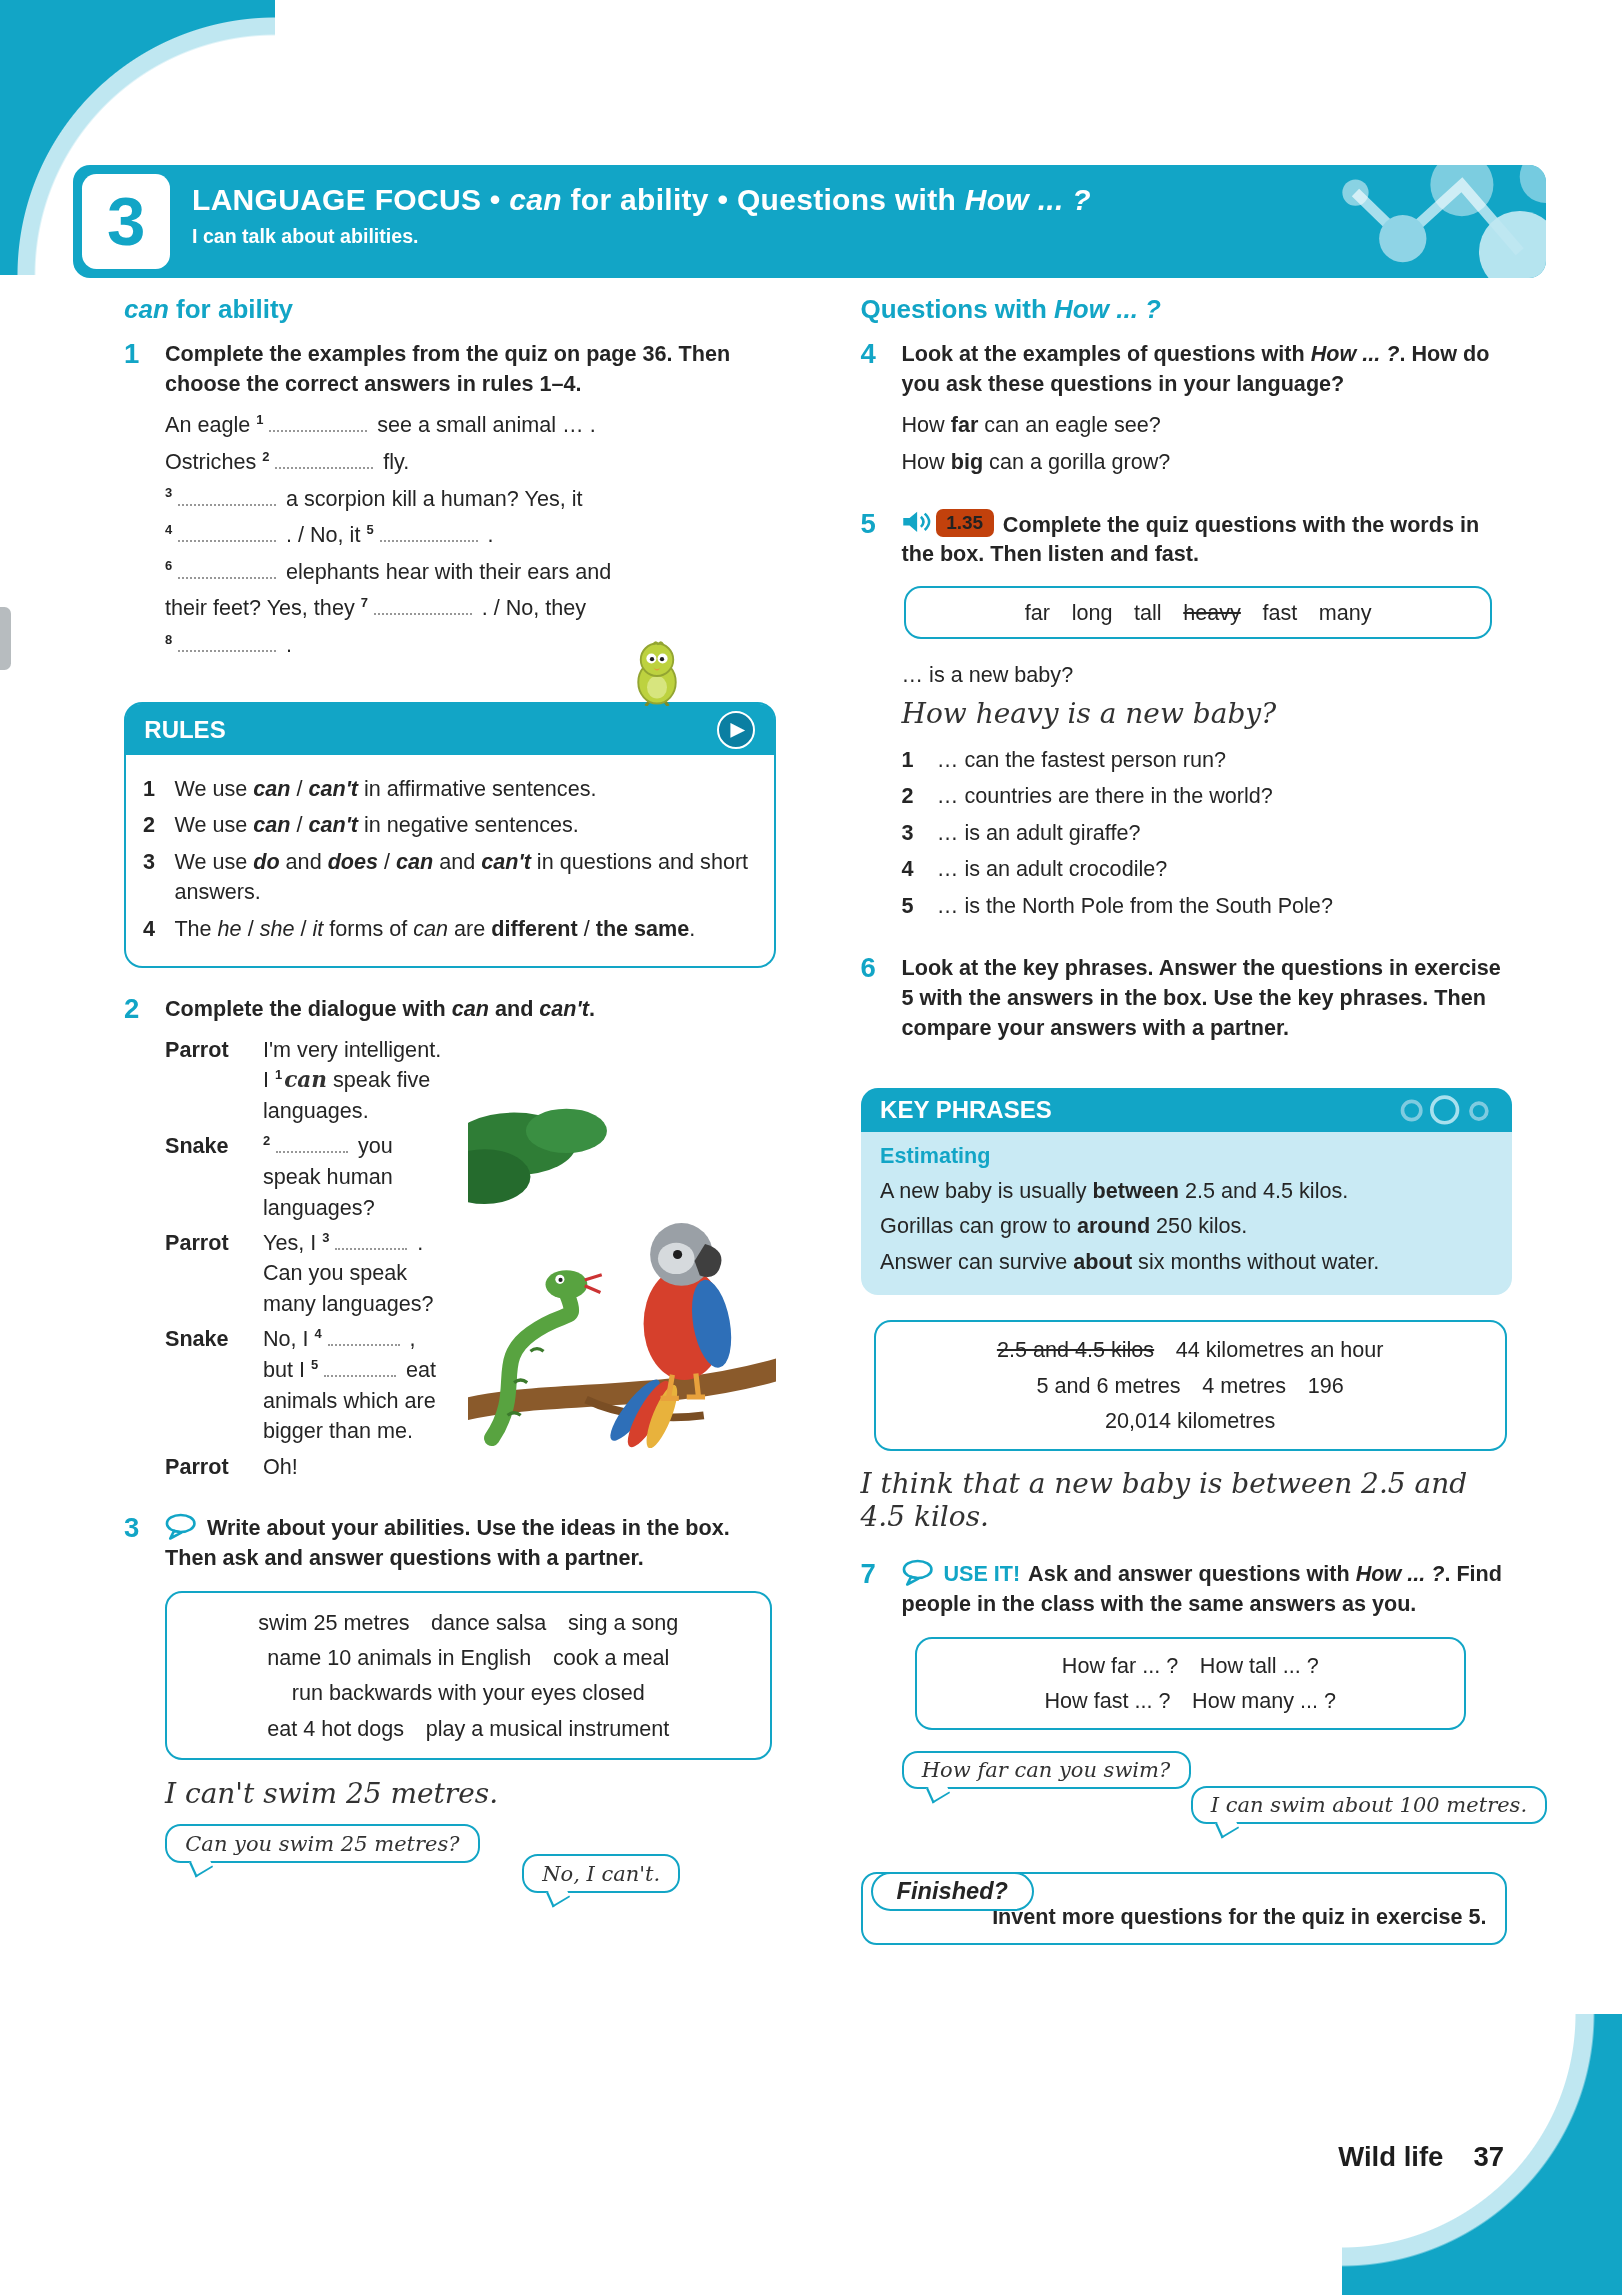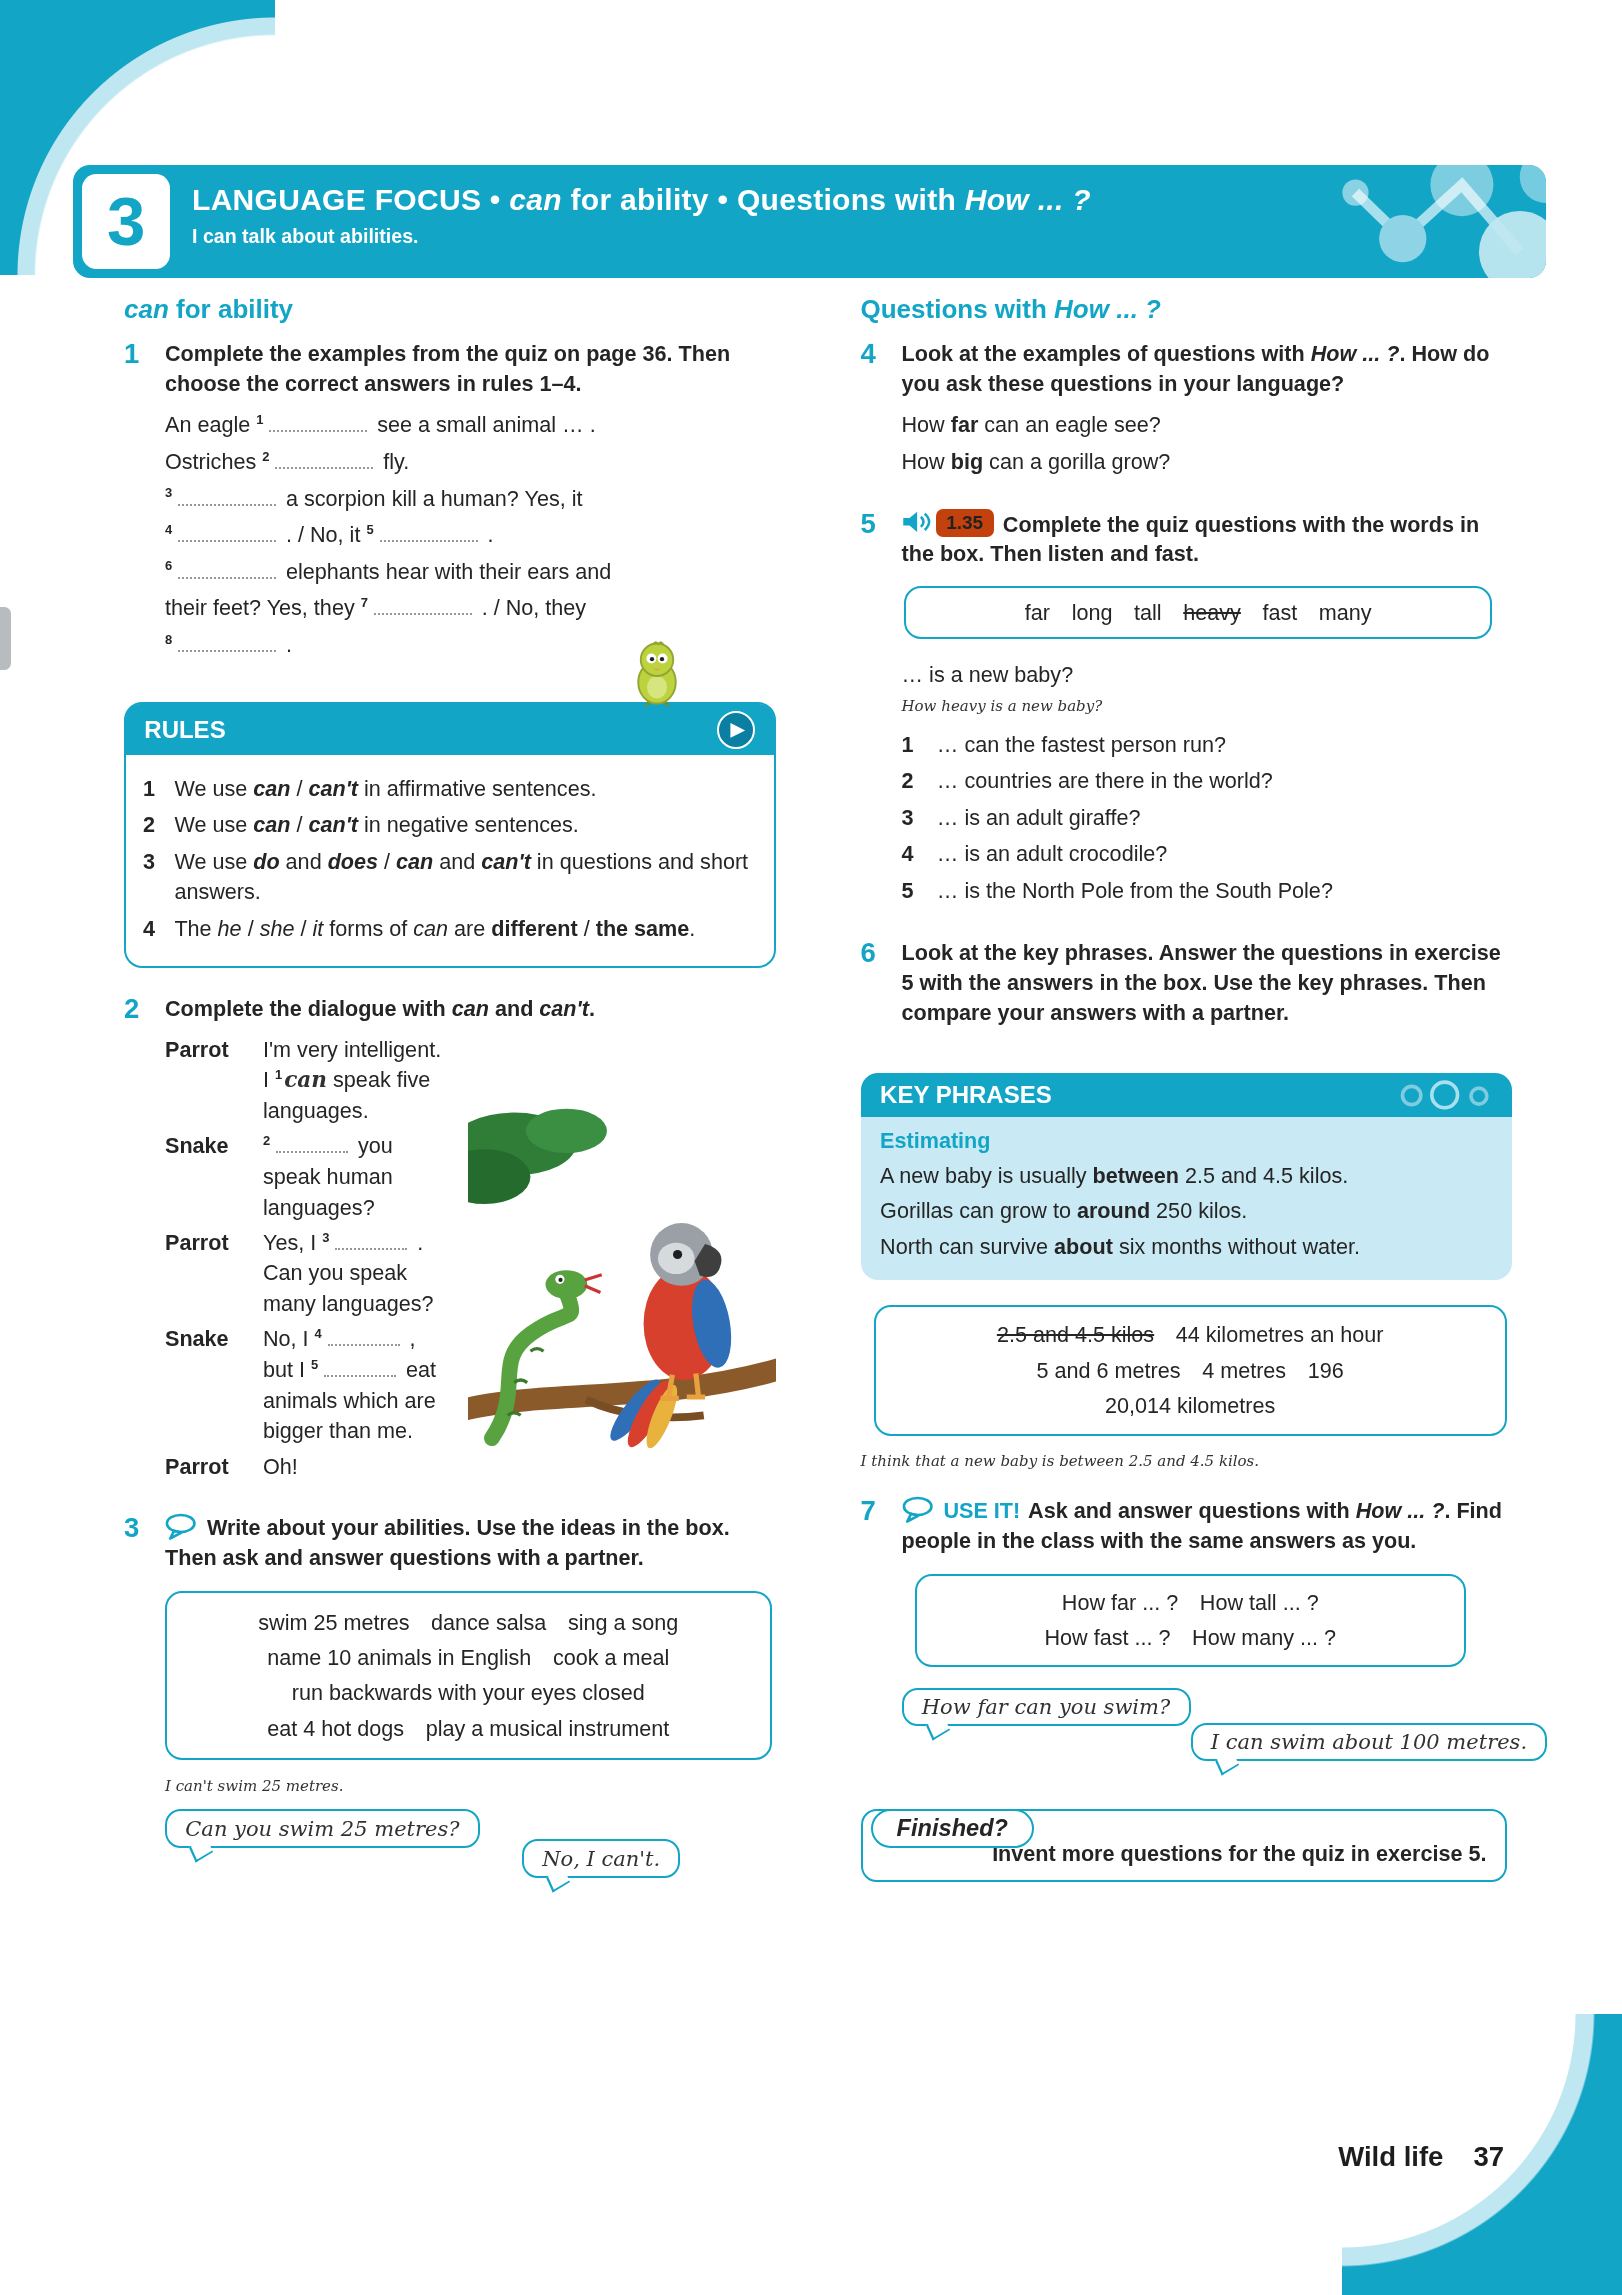--- a/index.html
+++ b/index.html
@@ -70,21 +70,21 @@
   .speaker{position:absolute;left:0;top:0;font-weight:700;}
 
   
   .idea-box,.word-box,.ans-box,.q-box{border:2.6px solid var(--teal);border-radius:17px;background:#fff;
         text-align:center;line-height:1.55;}
   .idea-box{padding:10.5px 15.7px;margin:18.3px 3.9px 17px 0;}
   .idea-box p,.q-box p,.ans-box p{margin:2px 0;}
   .word-box{padding:7.9px 13px;margin:17px 19.6px 19.6px 2.6px;}
   .ans-box{padding:9.2px 15.7px;margin:25px 5.2px 15.7px 13px;}
   .q-box{padding:7.9px 15.7px;margin:18.3px 46px 21px 13px;}
-  .hw-line{margin:6.5px 0 14.4px;font-size:15px;}
+  .hw-line{margin:6.5px 0 14.4px;font-size:28px;}
 
   
   .bubble-row{display:flex;align-items:flex-start;margin-top:9.2px;}
   .bubble{position:relative;z-index:1;display:inline-block;border:2.6px solid var(--teal);border-radius:15.7px;
         background:#fff;padding:5.2px 18.3px;font-family:"DejaVu Serif",serif;font-style:italic;
         font-size:21px;color:#323232;white-space:nowrap;}
   .bubble::after{content:"";position:absolute;left:25px;bottom:-13px;width:15.7px;height:15.7px;background:#fff;
         border-left:2.6px solid var(--teal);border-bottom:2.6px solid var(--teal);
         transform:skewX(-14deg) rotate(-35deg);}
   .bubble.shift{margin-left:42px;margin-top:30px;}
@@ -339,21 +339,21 @@
           <svg class="kp-bubbles" viewBox="0 0 170 54">
             <circle cx="28" cy="27" r="15" fill="none" stroke="#7fcbe0" stroke-width="6"></circle>
             <circle cx="82" cy="26" r="21" fill="none" stroke="#a8e0ee" stroke-width="6"></circle>
             <circle cx="138" cy="28" r="13" fill="none" stroke="#7fcbe0" stroke-width="6"></circle>
           </svg>
         </div>
         <div class="kp-body">
           <p class="kp-sub">Estimating</p>
           <p class="kp-line"><span>A new baby is usually </span><span class="b">between</span><span> 2.5 and 4.5 kilos.</span></p>
           <p class="kp-line"><span>Gorillas can grow to </span><span class="b">around</span><span> 250 kilos.</span></p>
-          <p class="kp-line"><span>North can survive </span><span class="b">about</span><span> six months without water.</span></p>
+          <p class="kp-line"><span>Answer can survive </span><span class="b">about</span><span> six months without water.</span></p>
         </div>
       </div>
 
       <div class="ans-box">
         <p><span class="st">2.5 and 4.5 kilos</span><span> 44 kilometres an hour</span></p>
         <p><span>5 and 6 metres 4 metres 196</span></p>
         <p><span>20,014 kilometres</span></p>
       </div>
       <p class="hw-line hw">I think that a new baby is between 2.5 and 4.5 kilos.</p>
 

